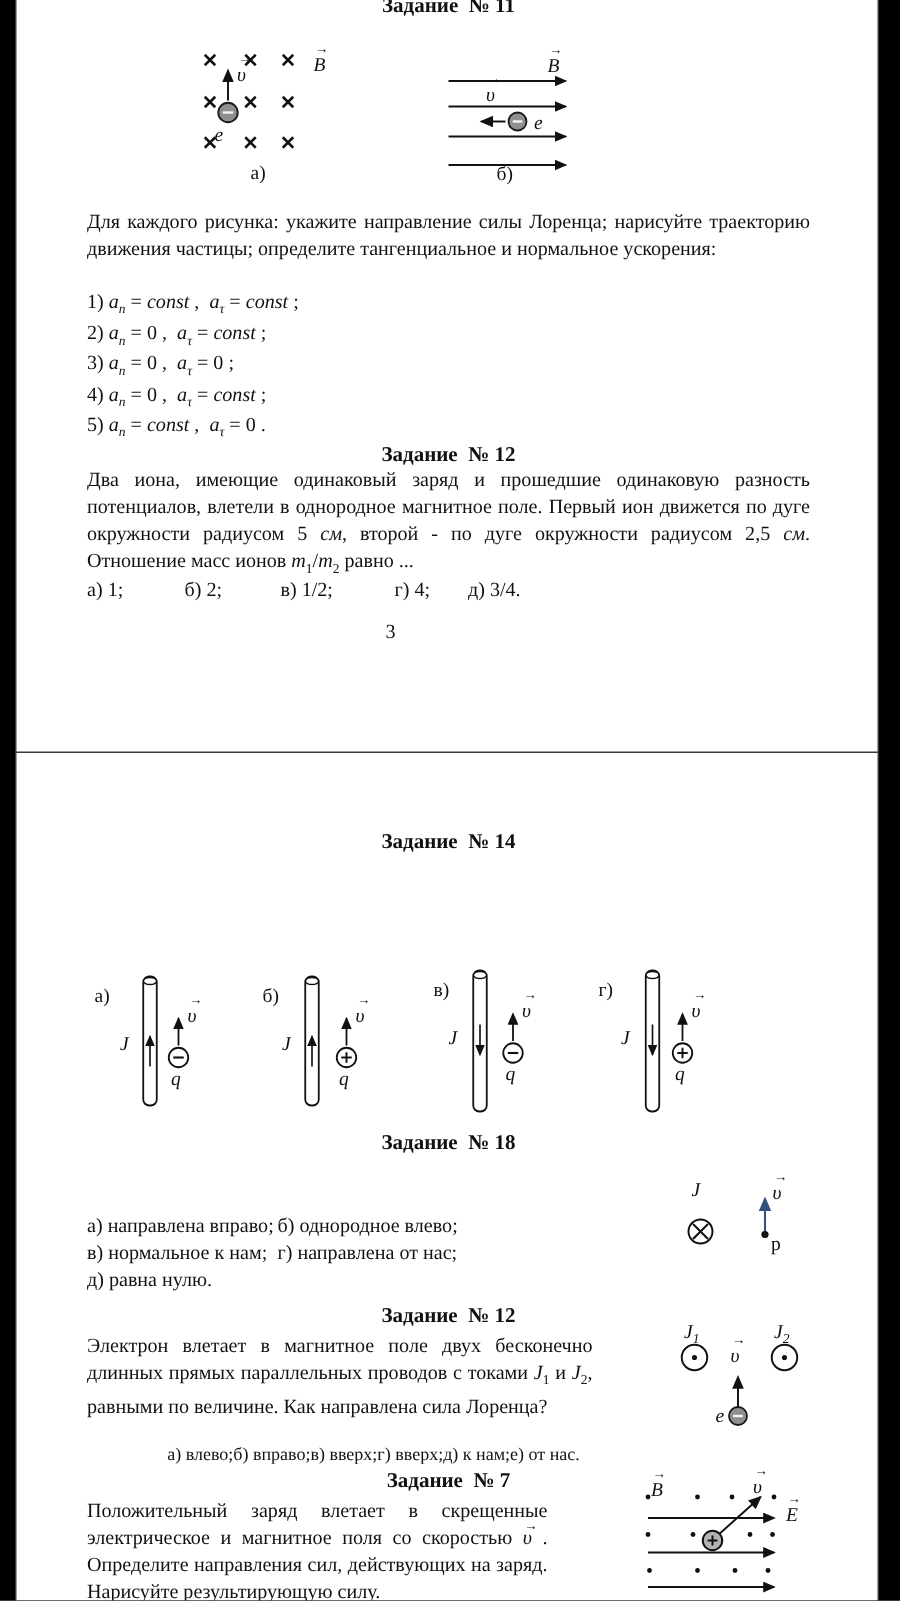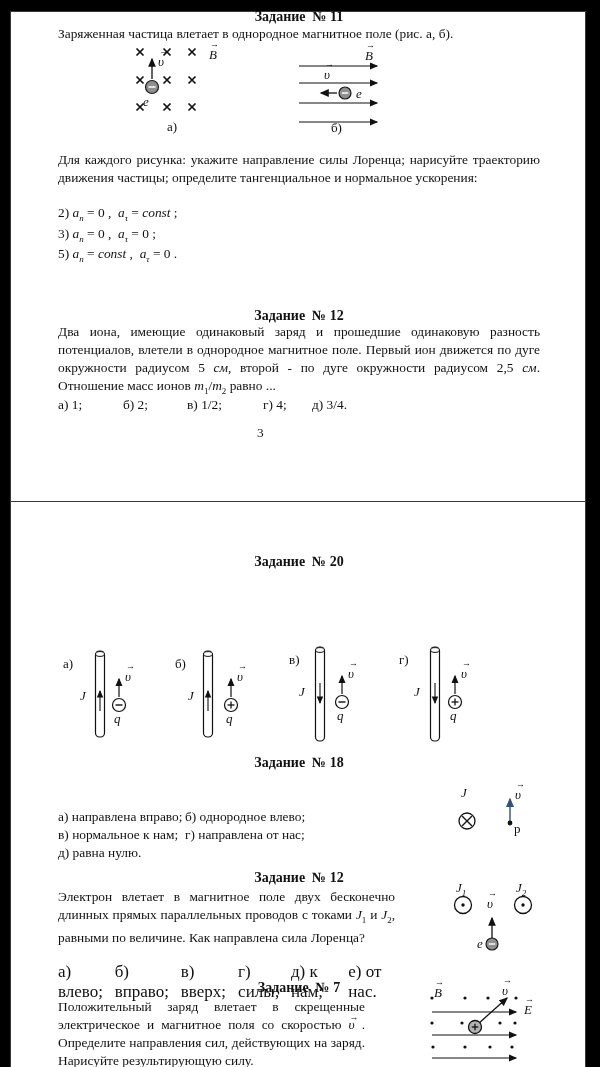--- a/index.html
+++ b/index.html
@@ -1,19 +1,19 @@
 <!DOCTYPE html>
 <html><head>
 <meta charset="utf-8">
 <style>
   html,body{margin:0;padding:0;background:#000;}
   body{width:600px;height:1067px;position:relative;overflow:hidden;
        font-family:"Liberation Serif","DejaVu Serif",serif;color:#111;}
   .page{position:absolute;left:11px;width:574px;background:#fff;box-shadow:0 0 0 1px #3a3a3a;}
-  #page1{top:12px;height:592px;}
+  #page1{top:0;height:592px;}
   #page2{top:502px;height:565px;}
   .title{position:absolute;left:47px;width:482px;text-align:center;font-weight:bold;
          font-size:14px;white-space:pre;}
   .para{position:absolute;font-size:13.4px;line-height:18px;text-align:justify;}
   .line1{position:absolute;font-size:13.4px;line-height:18px;white-space:nowrap;}
   .items{position:absolute;font-size:13.4px;}
   .items div{height:20.6px;line-height:20.6px;white-space:nowrap;}
   sub{font-size:9px;}
   i{font-style:italic;}
   .fig{position:absolute;}
@@ -35,21 +35,20 @@
     </marker>
     <marker id="an" markerWidth="8" markerHeight="8" refX="6" refY="3" orient="auto">
       <path d="M0 0L7 3L0 6Z" fill="#33517d"></path>
     </marker>
   </defs>
 </svg>
 
 <div class="page" id="page1">
 
   <div class="title" style="top:-3px">Задание  № 11</div>
-  <div class="line1" style="top:13px;left:47px">Заряженная частица влетает в однородное магнитное поле (рис. а, б).</div>
 
   <div class="fig" style="left:118px;top:33px;width:110px;height:92px">
     <svg width="110" height="92">
       <path stroke="#111" stroke-width="1.7" fill="none" d="M7.5 3.5L14.5 10.5M14.5 3.5L7.5 10.5M34.5 3.5L41.5 10.5M41.5 3.5L34.5 10.5M59.5 3.5L66.5 10.5M66.5 3.5L59.5 10.5M7.5 31.5L14.5 38.5M14.5 31.5L7.5 38.5M34.5 31.5L41.5 38.5M41.5 31.5L34.5 38.5M59.5 31.5L66.5 38.5M66.5 31.5L59.5 38.5M7.5 58.5L14.5 65.5M14.5 58.5L7.5 65.5M34.5 58.5L41.5 65.5M41.5 58.5L34.5 65.5M59.5 58.5L66.5 65.5M66.5 58.5L59.5 65.5"></path>
       <line x1="23" y1="34" x2="23" y2="14" stroke="#111" stroke-width="1.3" marker-end="url(#ab)"></line>
       <g>
         <circle cx="23" cy="42" r="6.5" fill="#8f8f8f" stroke="#1a1a1a" stroke-width="1.2"></circle>
         <line x1="19.5" y1="42" x2="26.5" y2="42" stroke="#f5f5f5" stroke-width="1.6"></line>
       </g>
     </svg>
@@ -73,42 +72,44 @@
     </svg>
     <span class="sym vec" style="left:68px;top:0px">B</span>
     <span class="sym vec" style="left:27px;top:19px">υ</span>
     <span class="sym" style="left:59px;top:38px">e</span>
     <span class="cap" style="left:34px;top:72px">б)</span>
   </div>
 
   <div class="para" style="top:139px;left:47px;width:482px">Для каждого рисунка: укажите направление силы Лоренца; нарисуйте траекторию движения частицы; определите тангенциальное и нормальное ускорения:</div>
 
   <div class="items" style="top:191px;left:47px">
+    <div>1) <i>a<sub>n</sub></i> = <i>const</i> , &nbsp;<i>a<sub>τ</sub></i> = <i>const</i> ;</div>
     <div>2) <i>a<sub>n</sub></i> = 0 , &nbsp;<i>a<sub>τ</sub></i> = <i>const</i> ;</div>
     <div>3) <i>a<sub>n</sub></i> = 0 , &nbsp;<i>a<sub>τ</sub></i> = 0 ;</div>
+    <div>4) <i>a<sub>n</sub></i> = 0 , &nbsp;<i>a<sub>τ</sub></i> = <i>const</i> ;</div>
     <div>5) <i>a<sub>n</sub></i> = <i>const</i> , &nbsp;<i>a<sub>τ</sub></i> = 0 .</div>
   </div>
 
   <div class="title" style="top:296px">Задание  № 12</div>
   <div class="para" style="top:311px;left:47px;width:482px">Два иона, имеющие одинаковый заряд и прошедшие одинаковую разность потенциалов, влетели в однородное магнитное поле. Первый ион движется по дуге окружности радиусом 5 <i>см</i>, второй - по дуге окружности радиусом 2,5 <i>см</i>. Отношение масс ионов <i>m</i><sub>1</sub>/<i>m</i><sub>2</sub> равно ...</div>
 
   <div>
     <span class="line1" style="top:384px;left:47px">а) 1;</span>
     <span class="line1" style="top:384px;left:112px">б) 2;</span>
     <span class="line1" style="top:384px;left:176px">в) 1/2;</span>
     <span class="line1" style="top:384px;left:252px">г) 4;</span>
     <span class="line1" style="top:384px;left:301px">д) 3/4.</span>
   </div>
 
   <div class="line1" style="top:412px;left:246px">3</div>
 </div>
 
 <div class="page" id="page2">
 
-  <div class="title" style="top:52px">Задание  № 20</div>
+  <div class="title" style="top:52px">Задание  № 14</div>
 
   <div class="fig" style="left:36px;top:145px;width:490px;height:100px">
     <svg width="490" height="100">
 
       <g>
         <rect x="48.5" y="4" width="9" height="86" rx="4" fill="#fff" stroke="#111" stroke-width="1.2"></rect>
         <ellipse cx="53" cy="7" rx="4.4" ry="2.4" fill="#fff" stroke="#111" stroke-width="1"></ellipse>
         <line x1="53" y1="64" x2="53" y2="44" stroke="#111" stroke-width="1.1" marker-end="url(#ab)"></line>
       </g>
       <line x1="72" y1="50" x2="72" y2="32" stroke="#111" stroke-width="1.2" marker-end="url(#ab)"></line>
@@ -188,25 +189,25 @@
       <line x1="66" y1="38" x2="66" y2="14" stroke="#33517d" stroke-width="1.4" marker-end="url(#an)"></line>
       <circle cx="66" cy="38" r="2.4" fill="#111"></circle>
     </svg>
     <span class="sym" style="left:17px;top:0px">J</span>
     <span class="sym vec" style="left:71px;top:2px">υ</span>
     <span style="left:70px;top:36px">p</span>
   </div>
 
   <div class="title" style="top:368px">Задание  № 12</div>
   <div class="para" style="top:386px;left:47px;width:337px">Электрон влетает в магнитное поле двух бесконечно длинных прямых параллельных проводов с токами <i>J</i><sub>1</sub> и <i>J</i><sub>2</sub>, равными по величине. Как направлена сила Лоренца?</div>
-  <div style="position:absolute;top:460px;left:47px;width:350px;display:flex;justify-content:flex-start;font-size:17px">
+  <div style="position:absolute;top:460px;left:63px;width:350px;display:flex;justify-content:center;font-size:12px">
     <span>а) влево;</span>
     <span>б) вправо;</span>
     <span>в) вверх;</span>
-    <span>г) силы;</span>
+    <span>г) вверх;</span>
     <span>д) к нам;</span>
     <span>е) от нас.</span>
   </div>
 
   <div class="fig" style="left:439px;top:378px;width:95px;height:78px">
     <svg width="95" height="78">
       <g>
         <circle cx="13" cy="25" r="8.5" fill="#fff" stroke="#111" stroke-width="1.3"></circle>
         <circle cx="13" cy="25" r="1.7" fill="#111"></circle>
       </g>

